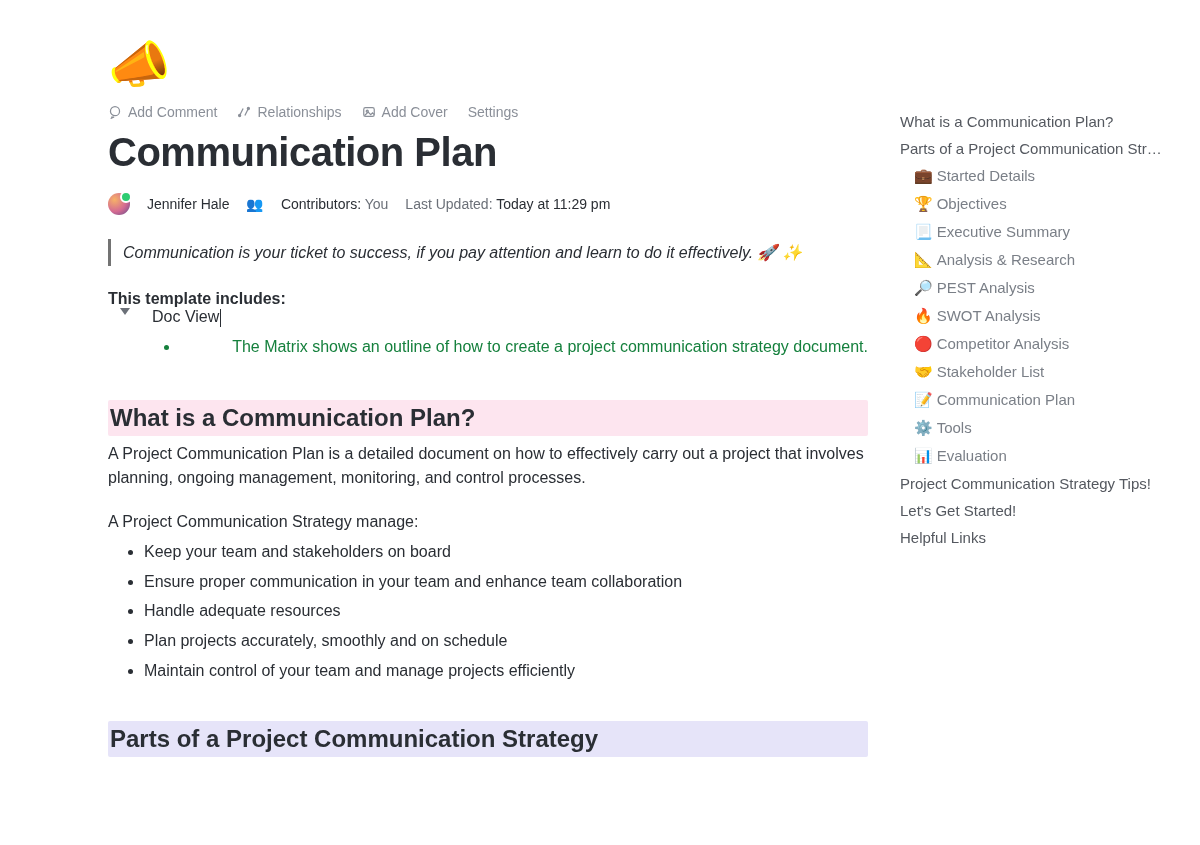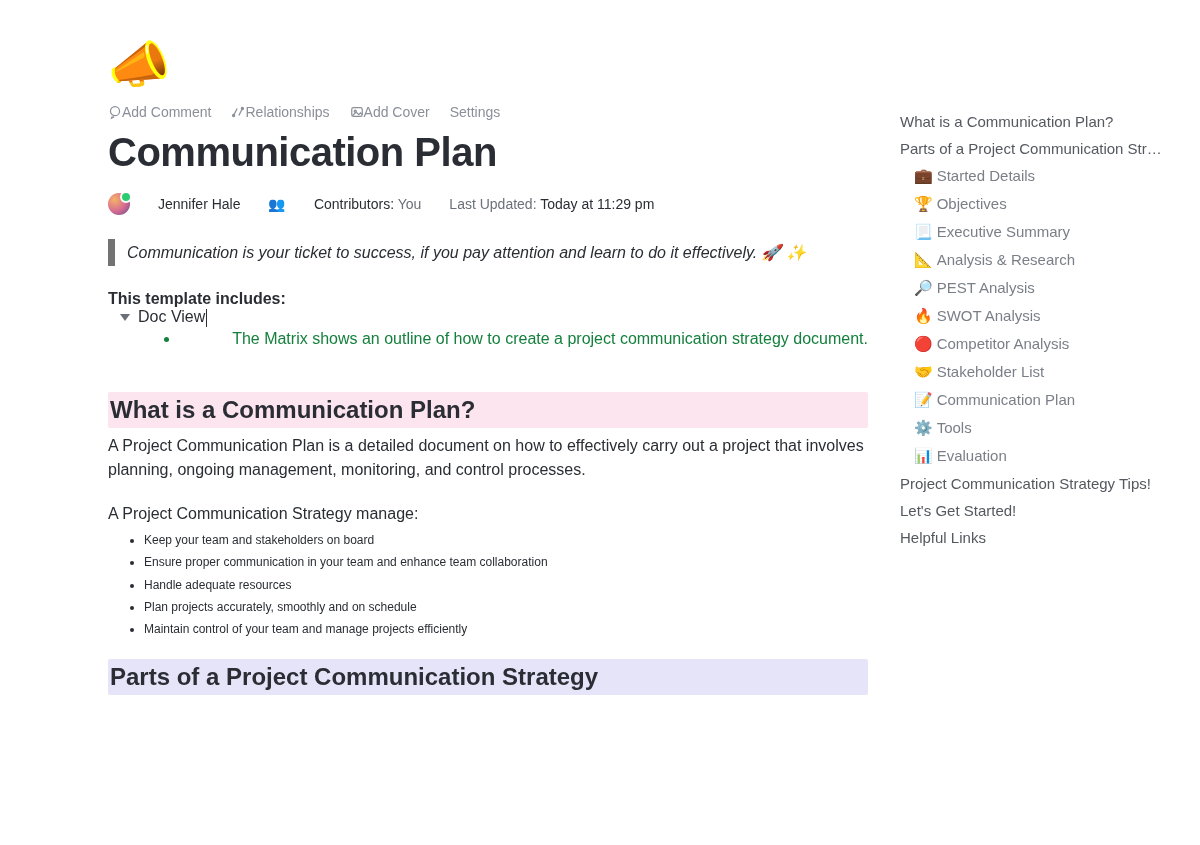--- a/index.html
+++ b/index.html
@@ -28,38 +28,39 @@
     display: flex;
     gap: 20px;
     align-items: center;
     font-size: 14px;
     color: #8a8f98;
     margin-bottom: 10px;
   }
   .toolbar .tb-item {
     display: inline-flex;
     align-items: center;
+    gap: 6px;
     cursor: pointer;
     color: #8a8f98;
   }
   .toolbar .tb-icon {
     display: inline-block;
     width: 14px; height: 14px;
   }
   h1.page-title {
     font-size: 40px;
     font-weight: 800;
     letter-spacing: -0.5px;
     color: #2a2e34;
     margin-bottom: 18px;
   }
   .meta-row {
     display: flex;
     align-items: center;
-    gap: 28px;
+    gap: 17px;
     font-size: 14px;
     color: #6b7078;
     margin-bottom: 24px;
   }
   .avatar {
     width: 22px; height: 22px;
     border-radius: 50%;
     background: radial-gradient(circle at 30% 30%, #f7b267, #d46a92 55%, #5e4b8b);
     display: inline-block;
     position: relative;
@@ -69,37 +70,37 @@
     position:absolute;
     width:8px;height:8px;border-radius:50%;
     background:#2ecc71;border:2px solid #fff;
     right:-2px;top:-2px;
   }
   .meta-name { color: #2a2e34; font-weight: 500; }
   .meta-label { color: #6b7078; }
   .meta-strong { color: #2a2e34; text-align: right; }
   .contrib-icon{ color:#9aa0a8; font-size:14px; }
   .quote {
-    border-left: 7px solid #737373;
+    border-left: 3px solid #737373;
     padding: 4px 0 4px 12px;
     font-style: italic;
     font-size: 16px;
     color: #2a2e34;
     margin-bottom: 24px;
   }
   .tmpl-includes {
     font-weight: 700;
     font-size: 16px;
   }
   .doc-view-row {
     display: flex;
-    align-items: center;
-    gap: 8px;
+    gap: 22px;
     padding-left: 12px;
     font-size: 16px;
+    margin-bottom: 8px;
   }
   .caret {
     display:inline-block;
     width:0;height:0;
     border-left:5px solid transparent;
     border-right:5px solid transparent;
     border-top:7px solid #6b7078;
   }
   .doc-view-text{
     position: relative;
@@ -136,23 +137,23 @@
     margin-bottom: 22px;
     color:#2a2e34;
   }
   .lead {
     font-size: 16px;
     margin-bottom: 6px;
   }
   .bullets {
     list-style: disc;
     padding-left: 36px;
-    font-size: 12px;
+    font-size: 16px;
     line-height: 1.85;
-    margin-bottom: 19px;
+    margin-bottom: 36px;
   }
   
   .outline {
     position: absolute;
     left: 900px;
     top: 108px;
     width: 270px;
     font-size: 15px;
     color: #54585f;
   }

